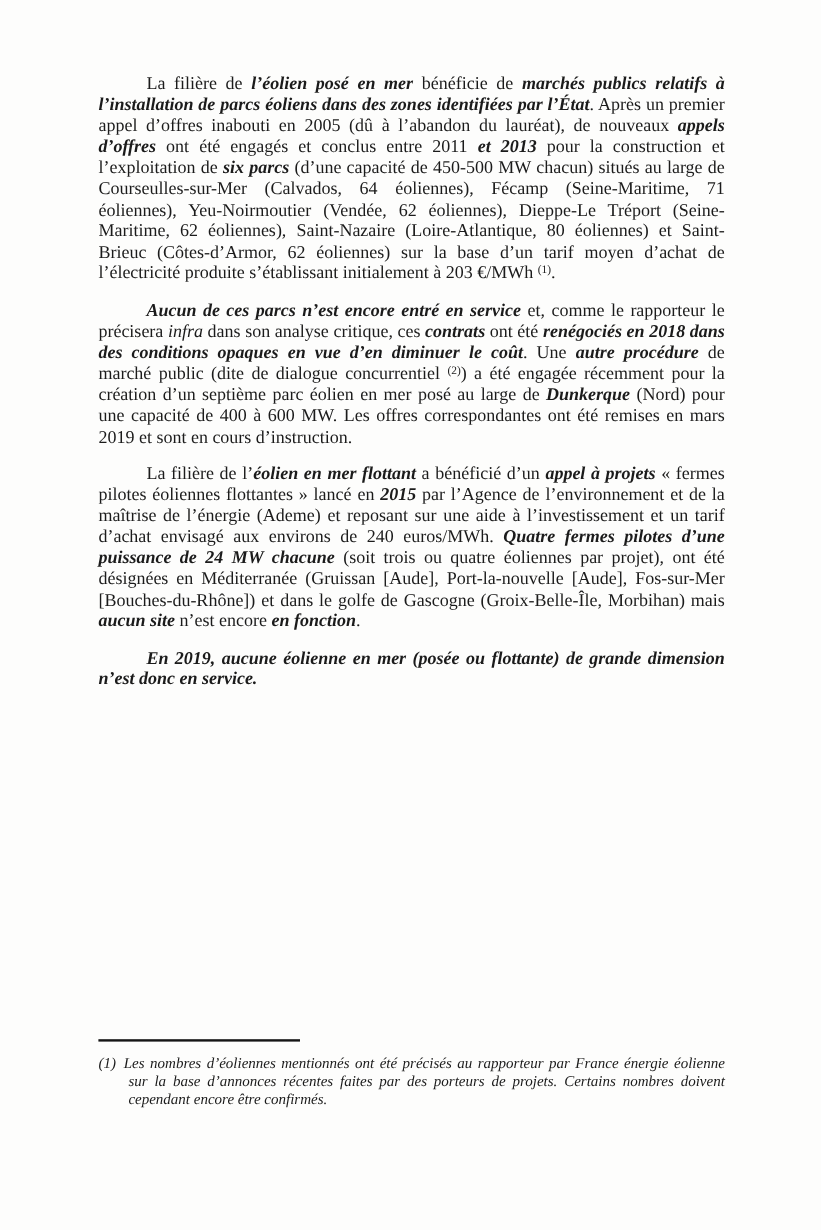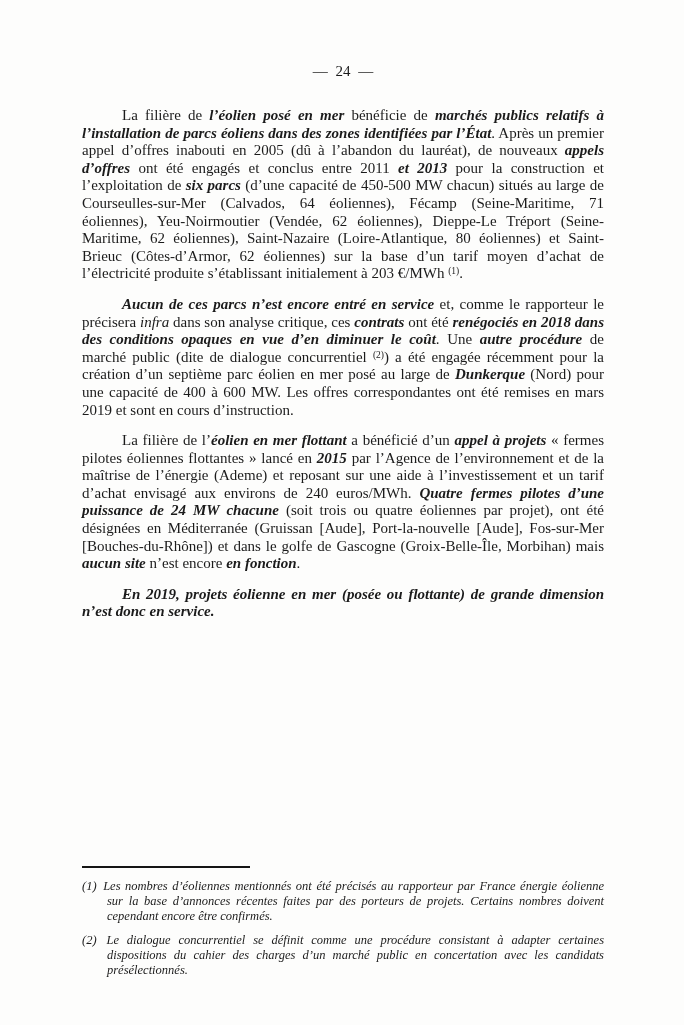--- a/index.html
+++ b/index.html
@@ -61,36 +61,31 @@
     text-indent: -25px;
     margin-bottom: 9px;
   }
   .fn-label { padding-right: 2px; }
 </style>
 </head>
 <body>
 
 <div class="page">
 
-  <div class="page-number">— 24 —</div>
 
   <div class="body-text">
     <p class="para"><span>La filière de </span><span class="b">l’éolien posé en mer</span><span> bénéficie de </span><span class="b">marchés publics relatifs à l’installation de parcs éoliens dans des zones identifiées par l’État</span><span>. Après un premier appel d’offres inabouti en 2005 (dû à l’abandon du lauréat), de nouveaux </span><span class="b">appels d’offres</span><span> ont été engagés et conclus entre 2011 </span><span class="b">et 2013</span><span> pour la construction et l’exploitation de </span><span class="b">six parcs</span><span> (d’une capacité de 450-500 MW chacun) situés au large de Courseulles-sur-Mer (Calvados, 64 éoliennes), Fécamp (Seine-Maritime, 71 éoliennes), Yeu-Noirmoutier (Vendée, 62 éoliennes), Dieppe-Le Tréport (Seine-Maritime, 62 éoliennes), Saint-Nazaire (Loire-Atlantique, 80 éoliennes) et Saint-Brieuc (Côtes-d’Armor, 62 éoliennes) sur la base d’un tarif moyen d’achat de l’électricité produite s’établissant initialement à 203 €/MWh </span><span class="sup">(1)</span><span>.</span></p>
     <p class="para"><span class="b">Aucun de ces parcs n’est encore entré en service</span><span> et, comme le rapporteur le précisera </span><span class="i">infra</span><span> dans son analyse critique, ces </span><span class="b">contrats</span><span> ont été </span><span class="b">renégociés en 2018 dans des conditions opaques en vue d’en diminuer le coût</span><span>. Une </span><span class="b">autre procédure</span><span> de marché public (dite de dialogue concurrentiel </span><span class="sup">(2)</span><span>) a été engagée récemment pour la création d’un septième parc éolien en mer posé au large de </span><span class="b">Dunkerque</span><span> (Nord) pour une capacité de 400 à 600 MW. Les offres correspondantes ont été remises en mars 2019 et sont en cours d’instruction.</span></p>
     <p class="para"><span>La filière de l’</span><span class="b">éolien en mer flottant</span><span> a bénéficié d’un </span><span class="b">appel à projets</span><span> « fermes pilotes éoliennes flottantes » lancé en </span><span class="b">2015</span><span> par l’Agence de l’environnement et de la maîtrise de l’énergie (Ademe) et reposant sur une aide à l’investissement et un tarif d’achat envisagé aux environs de 240 euros/MWh. </span><span class="b">Quatre fermes pilotes d’une puissance de 24 MW chacune</span><span> (soit trois ou quatre éoliennes par projet), ont été désignées en Méditerranée (Gruissan [Aude], Port-la-nouvelle [Aude], Fos-sur-Mer [Bouches-du-Rhône]) et dans le golfe de Gascogne (Groix-Belle-Île, Morbihan) mais </span><span class="b">aucun site</span><span> n’est encore </span><span class="b">en fonction</span><span>.</span></p>
-    <p class="para"><span class="b">En 2019, projets éolienne en mer (posée ou flottante) de grande dimension n’est donc en service.</span></p>
+    <p class="para"><span class="b">En 2019, aucune éolienne en mer (posée ou flottante) de grande dimension n’est donc en service.</span></p>
   </div>
 
   <div class="footnotes">
     <div class="fn-rule"></div>
 
     <div class="footnote">
       <span class="fn-label">(1)</span>
       <span class="fn-text">Les nombres d’éoliennes mentionnés ont été précisés au rapporteur par France énergie éolienne sur la base d’annonces récentes faites par des porteurs de projets. Certains nombres doivent cependant encore être confirmés.</span>
     </div>
 
-    <div class="footnote">
-      <span class="fn-label">(2)</span>
-      <span class="fn-text">Le dialogue concurrentiel se définit comme une procédure consistant à adapter certaines dispositions du cahier des charges d’un marché public en concertation avec les candidats présélectionnés.</span>
-    </div>
   </div>
 
 </div>
 
 </body></html>

